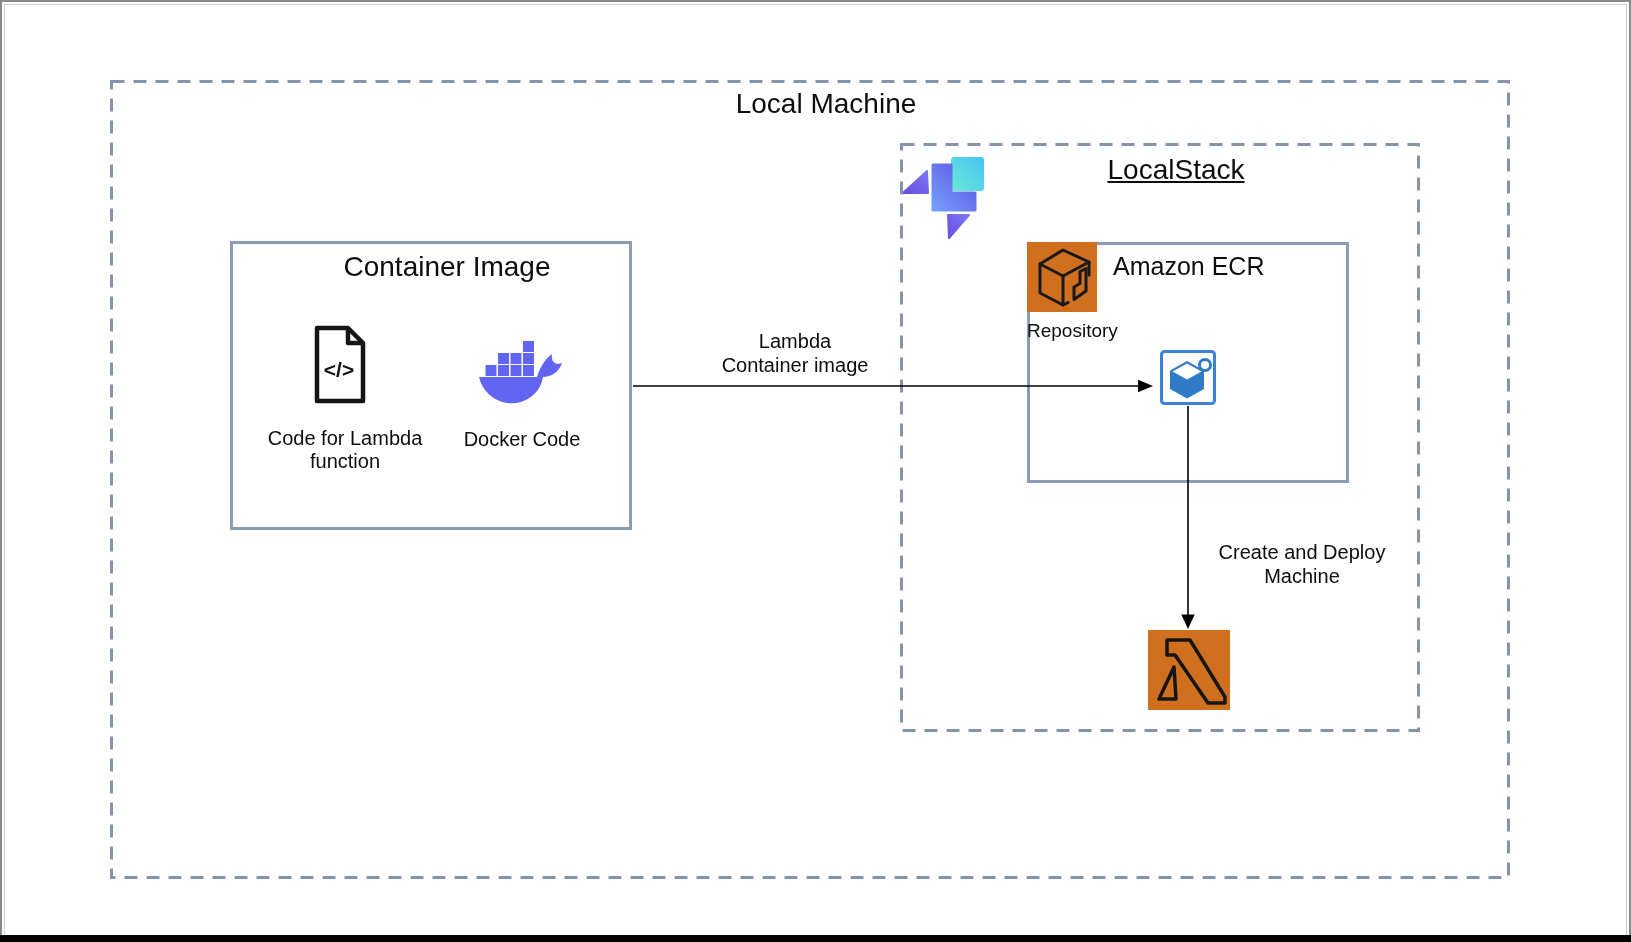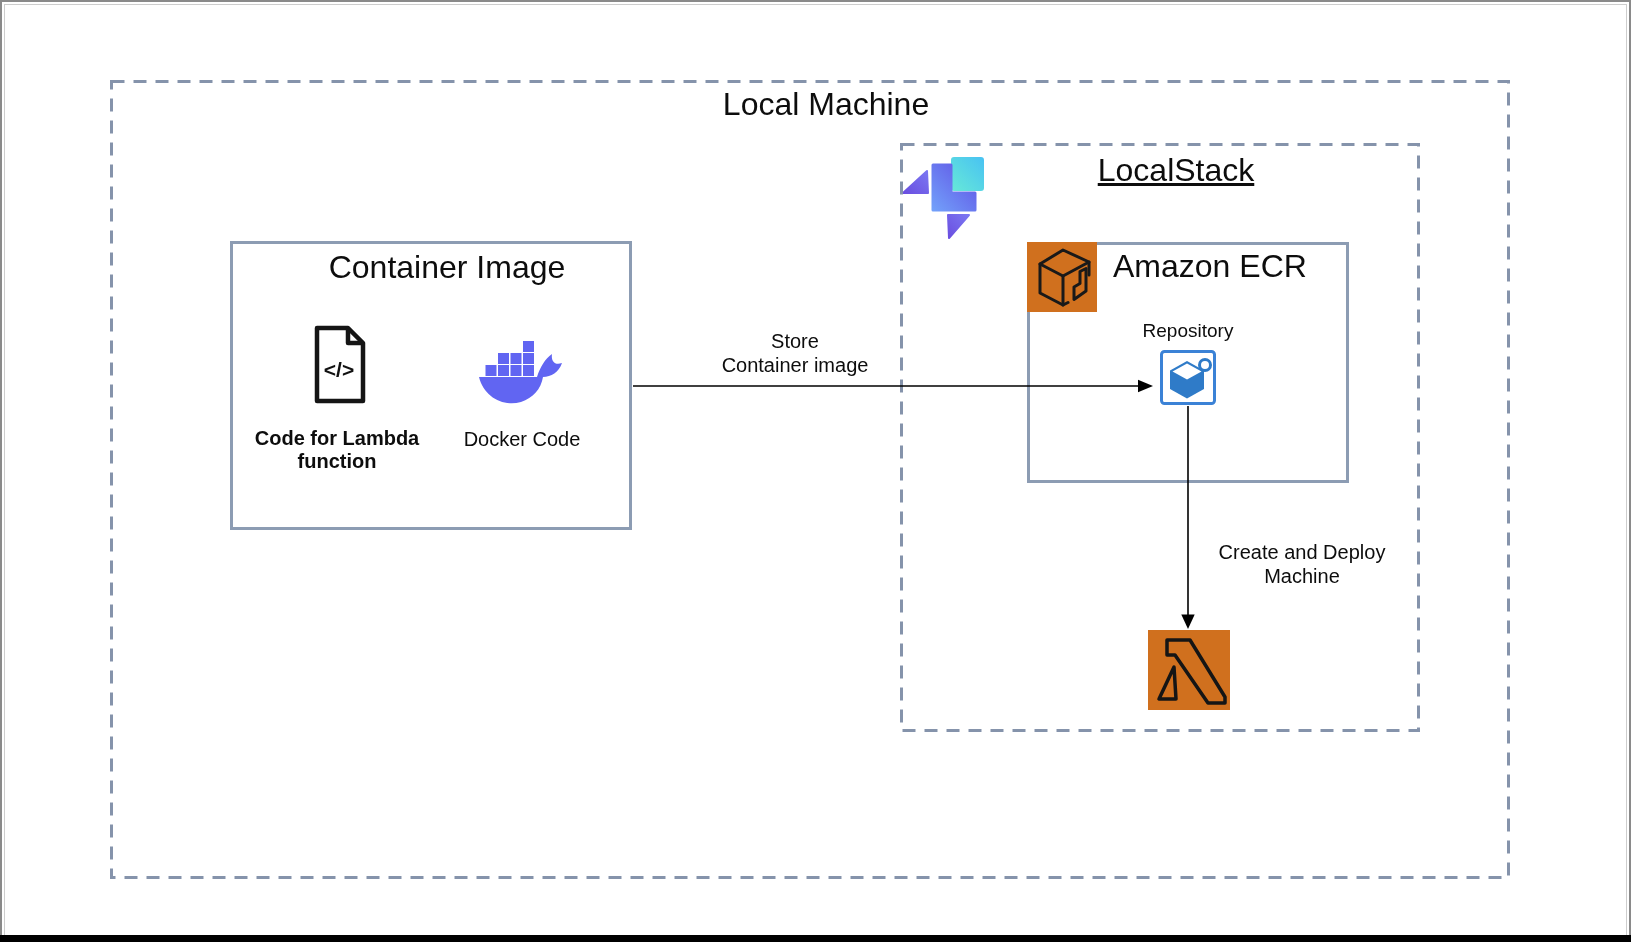--- a/index.html
+++ b/index.html
@@ -8,24 +8,24 @@
   *{box-sizing:border-box;}
   .abs{position:absolute;}
   
   .frame-outer{inset:0;border:2px solid #8a8a8a;z-index:9;pointer-events:none;}
   .frame-inner{inset:4px;border:1px solid #cdcdcd;z-index:9;pointer-events:none;}
   .bottom-bar{left:0;right:0;bottom:0;height:7px;background:#000;z-index:10;}
   
   .region{z-index:1;}
   .solid-box{border:3px solid #8C9CB3;background:#fff;z-index:2;}
   
-  .title-lg{font-size:32px;line-height:32px;text-align:center;color:#0d0d0d;z-index:3;padding-left:32px;}
-  .title-md{font-size:32px;line-height:28px;color:#0d0d0d;z-index:3;}
+  .title-lg{font-size:28px;line-height:32px;text-align:center;color:#0d0d0d;z-index:3;padding-left:32px;}
+  .title-md{font-size:25px;line-height:28px;color:#0d0d0d;z-index:3;}
   .label{font-size:20px;line-height:23px;text-align:center;color:#0d0d0d;z-index:3;}
-  .label-sm{font-size:19px;line-height:22px;text-align:center;color:#0d0d0d;z-index:3;}
+  .label-sm{font-size:19px;line-height:22px;text-align:left;color:#0d0d0d;z-index:3;}
   .icon{z-index:4;}
   #overlay{left:0;top:0;z-index:6;pointer-events:none;}
 </style>
 </head>
 <body>
 
 <div class="abs region" style="left:110px;top:80px;width:1400px;height:799px;"></div>
 <div class="abs region" style="left:900px;top:143px;width:520px;height:589px;"></div>
 
 <div class="abs title-lg" style="left:110px;top:88px;width:1400px;">Local Machine</div>
@@ -47,28 +47,28 @@
     <rect x="21" y="14" width="11" height="11"></rect>
     <rect x="33.5" y="14" width="11" height="11"></rect>
     <rect x="46" y="14" width="11" height="11"></rect>
     <rect x="8.5" y="26" width="11" height="11"></rect>
     <rect x="21" y="26" width="11" height="11"></rect>
     <rect x="33.5" y="26" width="11" height="11"></rect>
     <rect x="46" y="26" width="11" height="11"></rect>
   </g>
 </svg>
 
-<div class="abs label" style="left:237px;top:427px;width:200px;font-weight:bold;">
+<div class="abs label" style="left:245px;top:427px;width:200px;">
   <div>Code for Lambda</div>
   <div>function</div>
 </div>
 <div class="abs label" style="left:422px;top:428px;width:200px;">Docker Code</div>
 
 <div class="abs label" style="left:695px;top:330px;width:200px;line-height:23.5px;">
-  <div>Store</div>
+  <div>Lambda</div>
   <div>Container image</div>
 </div>
 
 <svg class="abs icon" style="left:897px;top:149px;" width="92" height="95" viewBox="0 0 92 95">
   <defs>
     <linearGradient id="lsP" x1="0" y1="1" x2="1" y2="0">
       <stop offset="0" stop-color="#6A4EE0"></stop>
         <stop offset="1" stop-color="#7B77F2"></stop>
     </linearGradient>
     <linearGradient id="lsL" x1="0" y1="1" x2="1" y2="0">

